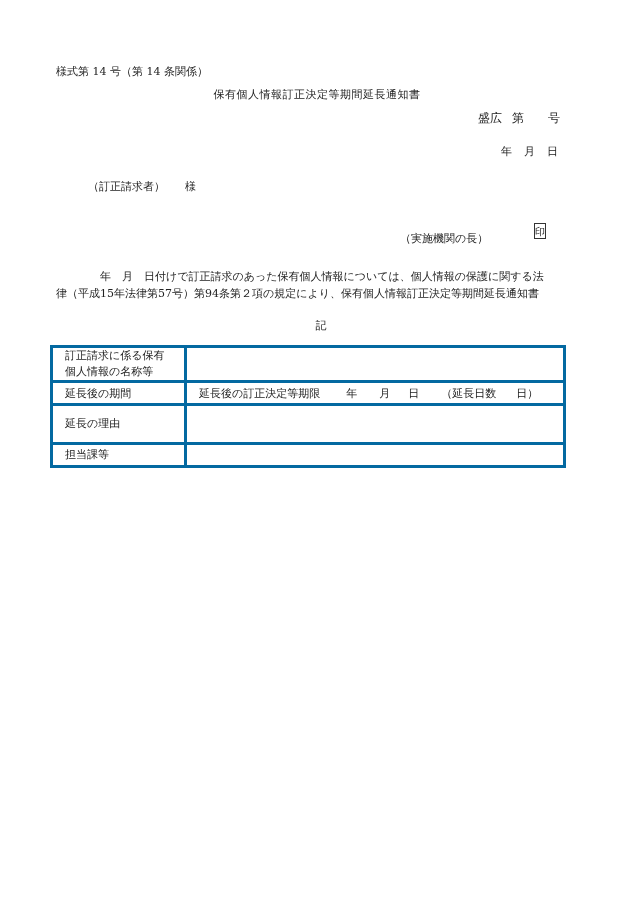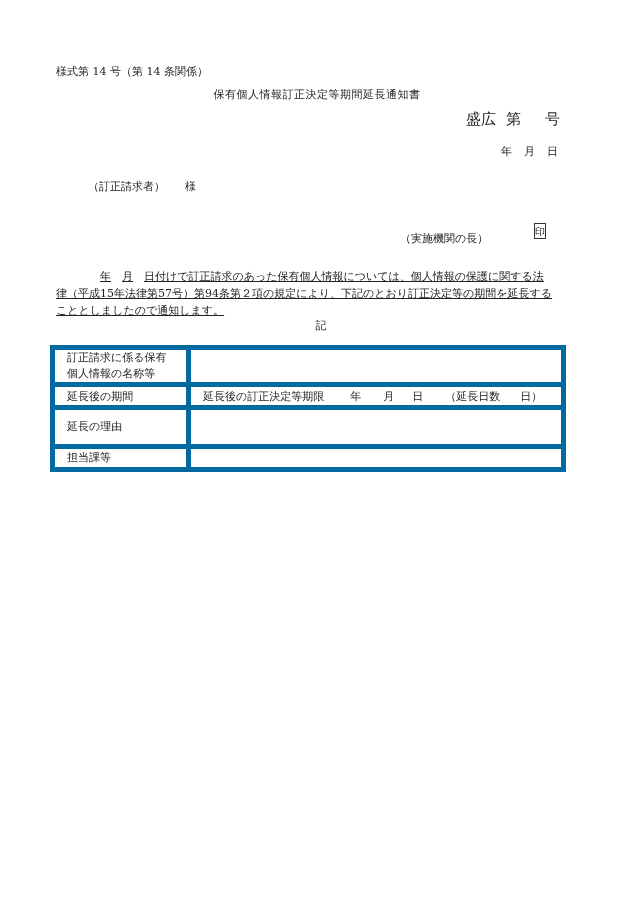--- a/index.html
+++ b/index.html
@@ -15,21 +15,21 @@
       font-family: "DejaVu Serif", "Liberation Serif", serif;
       color: #222222;
       font-size: 11px;
       line-height: 1;
     }
     .abs { position: absolute; white-space: nowrap; }
 
     .form-number { left: 56px; top: 66px; font-size: 11px; }
     .doc-title { left: 0; width: 630px; top: 89px; text-align: center; font-size: 11px; letter-spacing: 0.5px; padding-left: 2px; }
 
-    .ref-number { top: 112px; right: 70px; font-size: 15px; text-align: center; }
+    .ref-number { top: 112px; right: 70px; font-size: 12px; text-align: center; }
     .ref-number span { display: inline-block; }
     .ref-number .gap1 { width: 10px; }
     .ref-number .gap2 { width: 24px; }
 
     .date-line { top: 135px; right: 72px; font-size: 11px; margin-top: 11px; }
     .date-line .gap { display: inline-block; width: 12px; }
 
     .recipient { left: 88px; top: 181px; font-size: 11px; }
     .recipient .gap { display: inline-block; width: 20px; }
 
@@ -46,35 +46,35 @@
     }
 
     .body-text {
       position: absolute;
       left: 56px; top: 268px;
       width: 520px;
       font-size: 11px;
       line-height: 17px;
       white-space: normal;
     }
-    .body-text p { margin: 0; white-space: nowrap; text-decoration: underline; }
+    .body-text p { margin: 0; white-space: nowrap; }
     .body-text .indent { display: inline-block; width: 44px; }
     .body-text .g { display: inline-block; width: 11px; }
 
     .ki { left: 0; width: 630px; text-align: center; top: 320px; font-size: 11px; padding-left: 6px; }
 
     table.details {
       position: absolute;
       left: 50px; top: 345px;
       width: 516px;
       border-collapse: collapse;
       font-size: 11px;
     }
     table.details td {
-      border: 5px solid #0369a1;
+      border: 3px solid #0369a1;
       padding: 0 12px;
       vertical-align: middle;
       line-height: 16px;
     }
     table.details td.label { width: 107px; }
     .row-h1 { height: 34px; }
     .row-h2 { height: 23px; font-family: Liberation Serif, serif; }
     .row-h3 { height: 39px; }
     .row-h4 { height: 23px; }
 
@@ -104,22 +104,21 @@
 
   <div class="abs recipient">
     <span>（訂正請求者）</span><span class="gap"></span><span>様</span>
   </div>
 
   <div class="abs sender">（実施機関の長）</div>
   <div class="seal">印</div>
 
   <div class="body-text">
     <p><span class="indent"></span><span>年</span><span class="g"></span><span>月</span><span class="g"></span><span>日付けで訂正請求のあった保有個人情報については、個人情報の保護に関する法</span></p>
-    <p>律（平成15年法律第57号）第94条第２項の規定により、下記のとおり訂正決定等の期間を延長する</p>
-    <p>こととしましたので通知します。</p>
+    <p>律（平成15年法律第57号）第94条第２項の規定により、保有個人情報訂正決定等期間延長通知書</p>
   </div>
 
   <div class="abs ki">記</div>
 
   <table class="details">
     <tbody>
         <tr class="row-h1">
       <td class="label">
         <div>訂正請求に係る保有</div>
         <div>個人情報の名称等</div>

